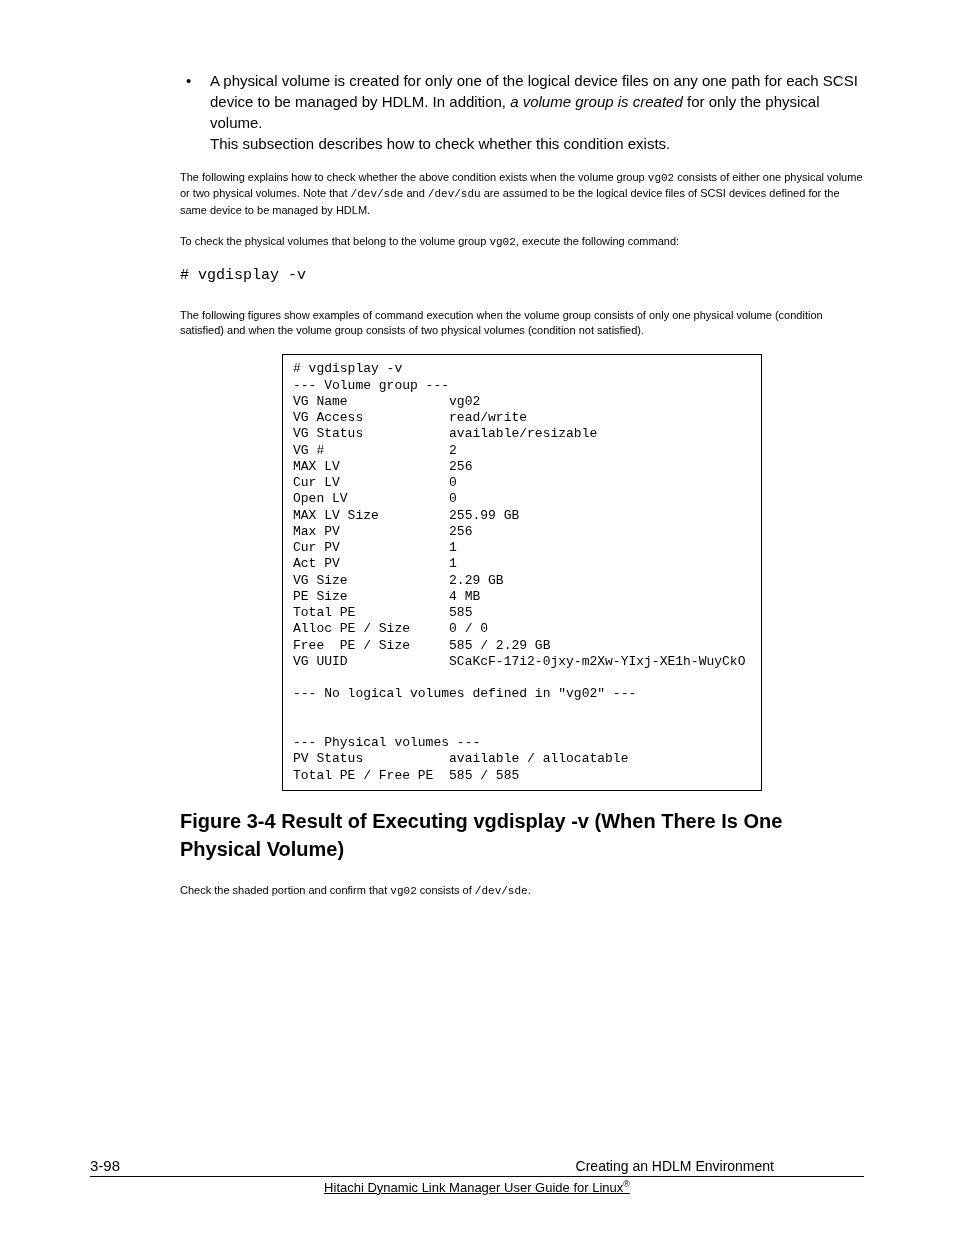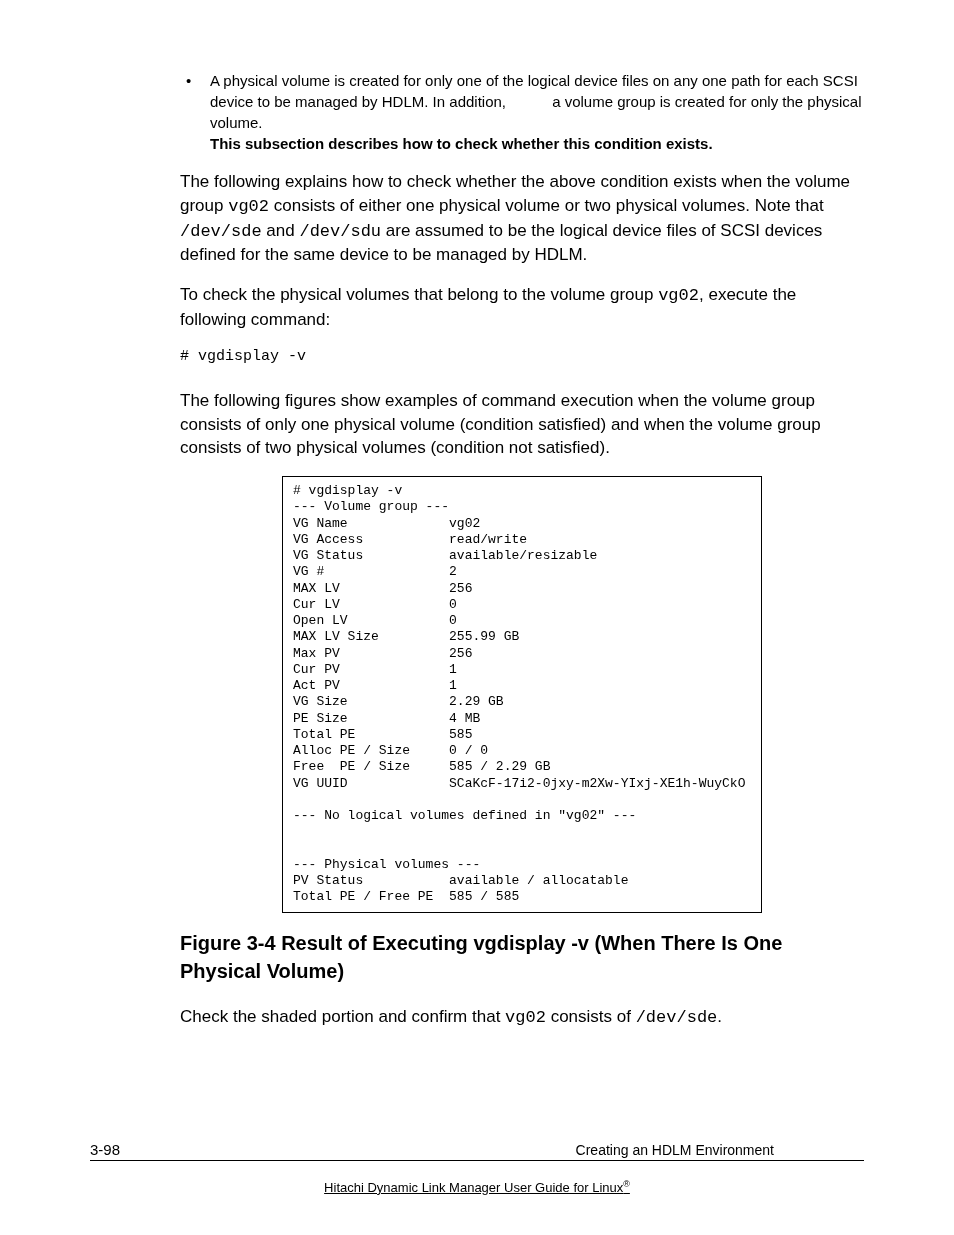--- a/index.html
+++ b/index.html
@@ -36,36 +36,35 @@
     content: "•";
     position: absolute;
     left: 6px;
     top: 0;
     font-size: 15px;
   }
   ul.bullets ul.sub {
     list-style: none;
     padding: 0;
     margin: 0;
-    font-weight: bold;
   }
   ul.bullets ul.sub > li {
     padding-left: 0;
     margin-bottom: 4px;
   }
   p.body {
-    font-size: 17px;
+    font-size: 11px;
     line-height: 1.4;
     margin: 0 0 16px 0;
   }
   .mono {
     font-family: "Courier New", Courier, monospace;
   }
   .italic {
-    margin-left: 42px;
+    font-style: italic;
   }
   .cmd-block {
     font-family: "Courier New", Courier, monospace;
     font-size: 15px;
     margin: 0 0 24px 0;
   }
   .figure-box {
     border: 1px solid #000;
     width: 480px;
     margin: 0 auto 16px auto;
@@ -93,21 +92,21 @@
     position: absolute;
     bottom: 40px;
     left: 90px;
     right: 90px;
   }
   .footer-top {
     display: flex;
     align-items: baseline;
     border-bottom: 1px solid #000;
     padding-bottom: 2px;
-    margin-bottom: 18px;
+    margin-bottom: 2px;
   }
   .page-num {
     font-size: 15px;
     width: 90px;
   }
   .footer-title1 {
     flex: 1;
     text-align: right;
     font-size: 14px;
   }

